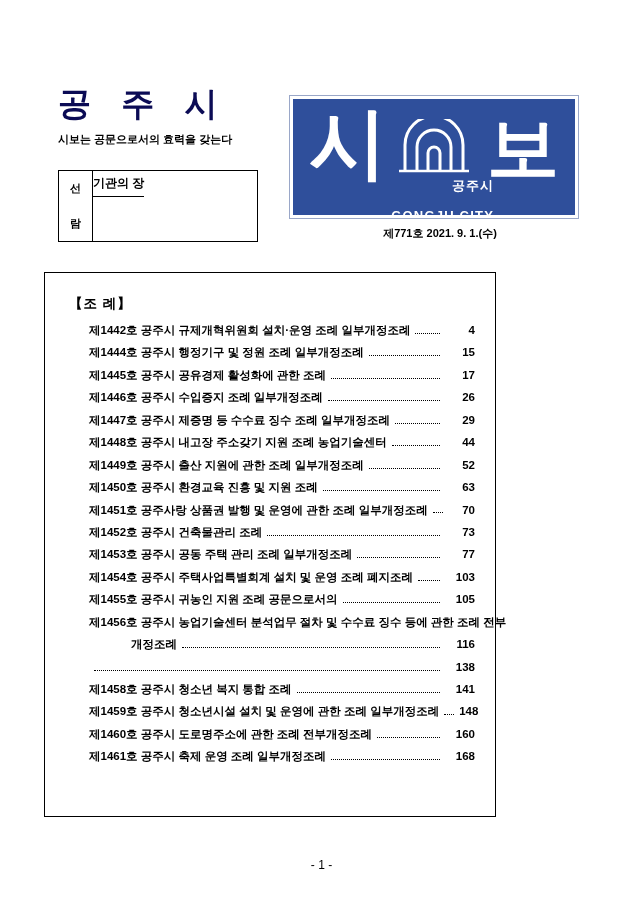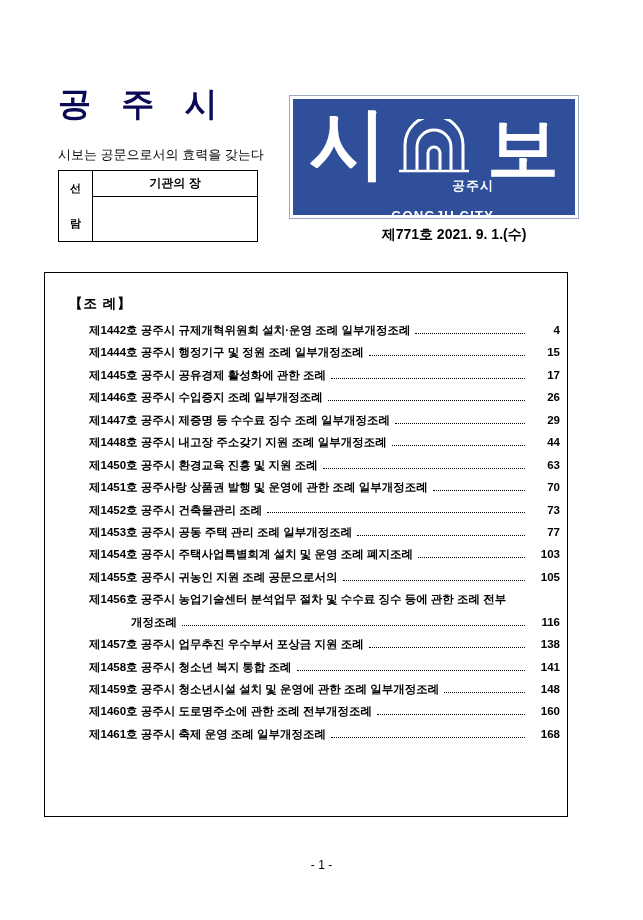--- a/index.html
+++ b/index.html
@@ -40,24 +40,24 @@
   .gazette-title {
     font-family: "Liberation Serif", serif;
     font-size: 33px;
     font-weight: bold;
     letter-spacing: 11px;
     color: #0b0b55;
     line-height: 1.1;
     white-space: nowrap;
   }
   .gazette-sub {
-    margin-top: 24px;
-    font-family: "Liberation Sans", sans-serif;
-    font-size: 13px;
-    font-weight: normal;
+    margin-top: 10px;
+    font-family: "Liberation Sans", sans-serif;
+    font-size: 11px;
+    font-weight: bold;
     color: #000;
     letter-spacing: 0px;
     white-space: nowrap;
   }
 
   
   .stamp-box {
     position: absolute;
     left: 58px;
     top: 92px;
@@ -79,21 +79,21 @@
     display: flex;
     align-items: center;
     justify-content: center;
     font-family: "Liberation Sans", sans-serif;
     font-size: 11px;
     font-weight: bold;
   }
   .stamp-right {
     flex: 1;
     display: flex;
-    flex-direction: column;
+    flex-direction: row;
     box-sizing: border-box;
   }
   .stamp-head {
     height: 25px;
     border-bottom: 1px solid #000;
     display: flex;
     align-items: center;
     justify-content: center;
     font-family: "Liberation Sans", sans-serif;
     font-size: 12px;
@@ -170,41 +170,41 @@
     font-family: "Liberation Sans", sans-serif;
     font-size: 13px;
     font-weight: bold;
     color: #ffffff;
     letter-spacing: 1.2px;
   }
 
   
   .issue-line {
     position: absolute;
-    left: 304px;
+    left: 290px;
     top: 148px;
     width: 300px;
     text-align: center;
     font-family: "Liberation Sans", sans-serif;
-    font-size: 14px;
+    font-size: 11px;
     font-weight: bold;
     color: #000;
     white-space: nowrap;
   }
 
   
   .contents-frame {
     position: absolute;
     left: 44px;
     top: 272px;
-    width: 524px;
+    width: 452px;
     height: 545px;
     border: 1px solid #000;
     box-sizing: border-box;
-    padding: 22px 7px 10px 24px;
+    padding: 22px 20px 10px 24px;
   }
   .section-title {
     font-family: "Liberation Sans", sans-serif;
     font-size: 13.5px;
     font-weight: bold;
     letter-spacing: 1px;
     margin-bottom: 10px;
   }
   .toc {
     margin-top: 8px;
@@ -324,23 +324,28 @@
           <span class="toc-label">제1446호 공주시 수입증지 조례 일부개정조례</span>
           <span class="toc-dots"></span>
           <span class="toc-page">26</span>
         </div>
         <div class="toc-row">
           <span class="toc-label">제1447호 공주시 제증명 등 수수료 징수 조례 일부개정조례</span>
           <span class="toc-dots"></span>
           <span class="toc-page">29</span>
         </div>
         <div class="toc-row">
-          <span class="toc-label">제1448호 공주시 내고장 주소갖기 지원 조례 일부개정조례</span>
+          <span class="toc-label">제1448호 공주시 내고장 주소갖기 지원 조례 농업기술센터</span>
           <span class="toc-dots"></span>
           <span class="toc-page">44</span>
+        </div>
+        <div class="toc-row">
+          <span class="toc-label">제1449호 공주시 출산 지원에 관한 조례 일부개정조례</span>
+          <span class="toc-dots"></span>
+          <span class="toc-page">52</span>
         </div>
         <div class="toc-row">
           <span class="toc-label">제1450호 공주시 환경교육 진흥 및 지원 조례</span>
           <span class="toc-dots"></span>
           <span class="toc-page">63</span>
         </div>
         <div class="toc-row">
           <span class="toc-label">제1451호 공주사랑 상품권 발행 및 운영에 관한 조례 일부개정조례</span>
           <span class="toc-dots"></span>
           <span class="toc-page">70</span>
@@ -369,21 +374,20 @@
           <span class="toc-label">제1456호 공주시 농업기술센터 분석업무 절차 및 수수료 징수 등에 관한 조례 전부</span>
           <span class="toc-dots"></span>
           <span class="toc-page"></span>
         </div>
         <div class="toc-row cont">
           <span class="toc-label">개정조례</span>
           <span class="toc-dots"></span>
           <span class="toc-page">116</span>
         </div>
         <div class="toc-row">
-          <span class="toc-label">제1457호 공주시 업무추진 우수부서 포상금 지원 조례</span>
           <span class="toc-dots"></span>
           <span class="toc-page">138</span>
         </div>
         <div class="toc-row">
           <span class="toc-label">제1458호 공주시 청소년 복지 통합 조례</span>
           <span class="toc-dots"></span>
           <span class="toc-page">141</span>
         </div>
         <div class="toc-row">
           <span class="toc-label">제1459호 공주시 청소년시설 설치 및 운영에 관한 조례 일부개정조례</span>

